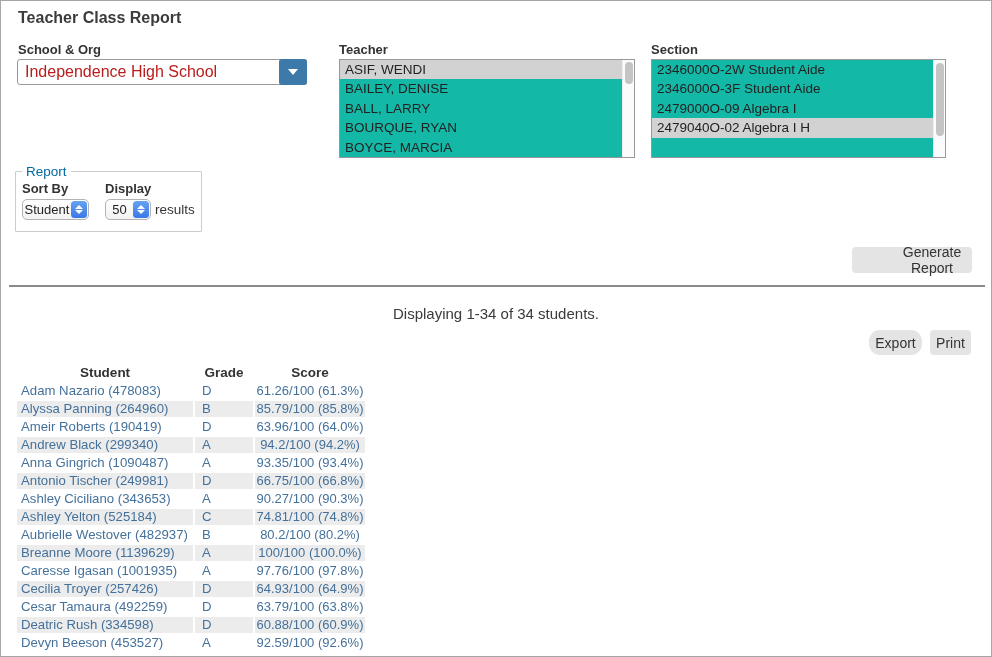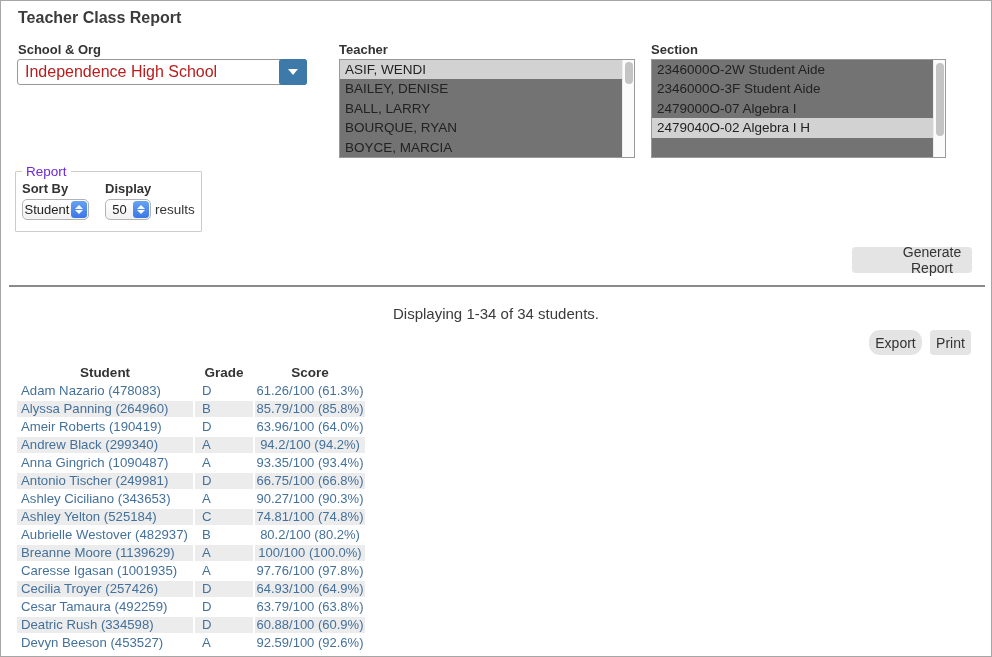--- a/index.html
+++ b/index.html
@@ -24,39 +24,39 @@
     position:absolute; right:-1px; top:-1px; width:28px; height:26px;
     background:#3e7aa9; border-radius:3px; display:flex; align-items:center; justify-content:center;
   }
   .school-select .dd-arrow {
     width:0; height:0; border-left:5px solid transparent; border-right:5px solid transparent;
     border-top:6px solid #fff;
   }
 
   
   .listbox {
-    position:absolute; top:58px; height:99px; background:#737373; border:1px solid #999;
+    position:absolute; top:58px; height:99px; background:#14b8a6; border:1px solid #999;
     overflow:hidden; font-size:13.5px; color:#222;
   }
   .listbox .opt { height:19.4px; line-height:19.4px; padding-left:5px; white-space:nowrap; cursor:default; }
   .listbox .opt.selected { background:#d2d2d2; }
   .scrolltrack {
     position:absolute; right:0; top:0; bottom:0; width:12px; background:#fbfbfb;
     border-left:1px solid #ececec;
   }
   .scrollthumb { position:absolute; left:2px; width:8px; border-radius:4px; background:#c4c4c4; }
   .teacher-thumb { top:2px; height:22px; }
   .section-thumb { top:3px; height:73px; }
 
   
   fieldset.report {
     position:absolute; left:14px; top:163px; width:182px; height:68px;
     border:1px solid #ccc; border-radius:1px; padding:2px 6px 6px 6px;
   }
-  fieldset.report legend { font-size:13.5px; color:#6d28d9; padding:0 4px; margin-left:0px; }
+  fieldset.report legend { font-size:13.5px; color:#0369a1; padding:0 4px; margin-left:0px; }
   .rp-row { display:flex; gap:16px; }
   .rp-col .rp-label { font-size:13px; font-weight:bold; color:#333; margin-bottom:3px; }
   .rp-controls { display:flex; align-items:center; gap:4px; }
   .mac-select {
     position:relative; height:21px; background:linear-gradient(#ffffff,#f2f2f2);
     border:1px solid #b3b3b3; border-radius:5px; cursor:default;
   }
   .mac-select .ms-value {
     position:absolute; left:0; right:17px; top:0; line-height:19px; text-align:center;
     font-size:13px; color:#222;
@@ -145,21 +145,21 @@
   <div class="listbox" style="left:650px; width:295px;">
 
     <div class="scrolltrack">
       <div class="scrollthumb section-thumb"></div>
     </div>
 
       <div class="opt">2346000O-2W Student Aide</div>
 
       <div class="opt">2346000O-3F Student Aide</div>
 
-      <div class="opt">2479000O-07 Algebra I</div>
+      <div class="opt">2479000O-09 Algebra I</div>
 
 
       <div class="opt selected">2479040O-02 Algebra I H</div>
     </div>
 
   <fieldset class="report">
     <legend>Report</legend>
     <div class="rp-row">
       <div class="rp-col">
         <div class="rp-label">Sort By</div>

